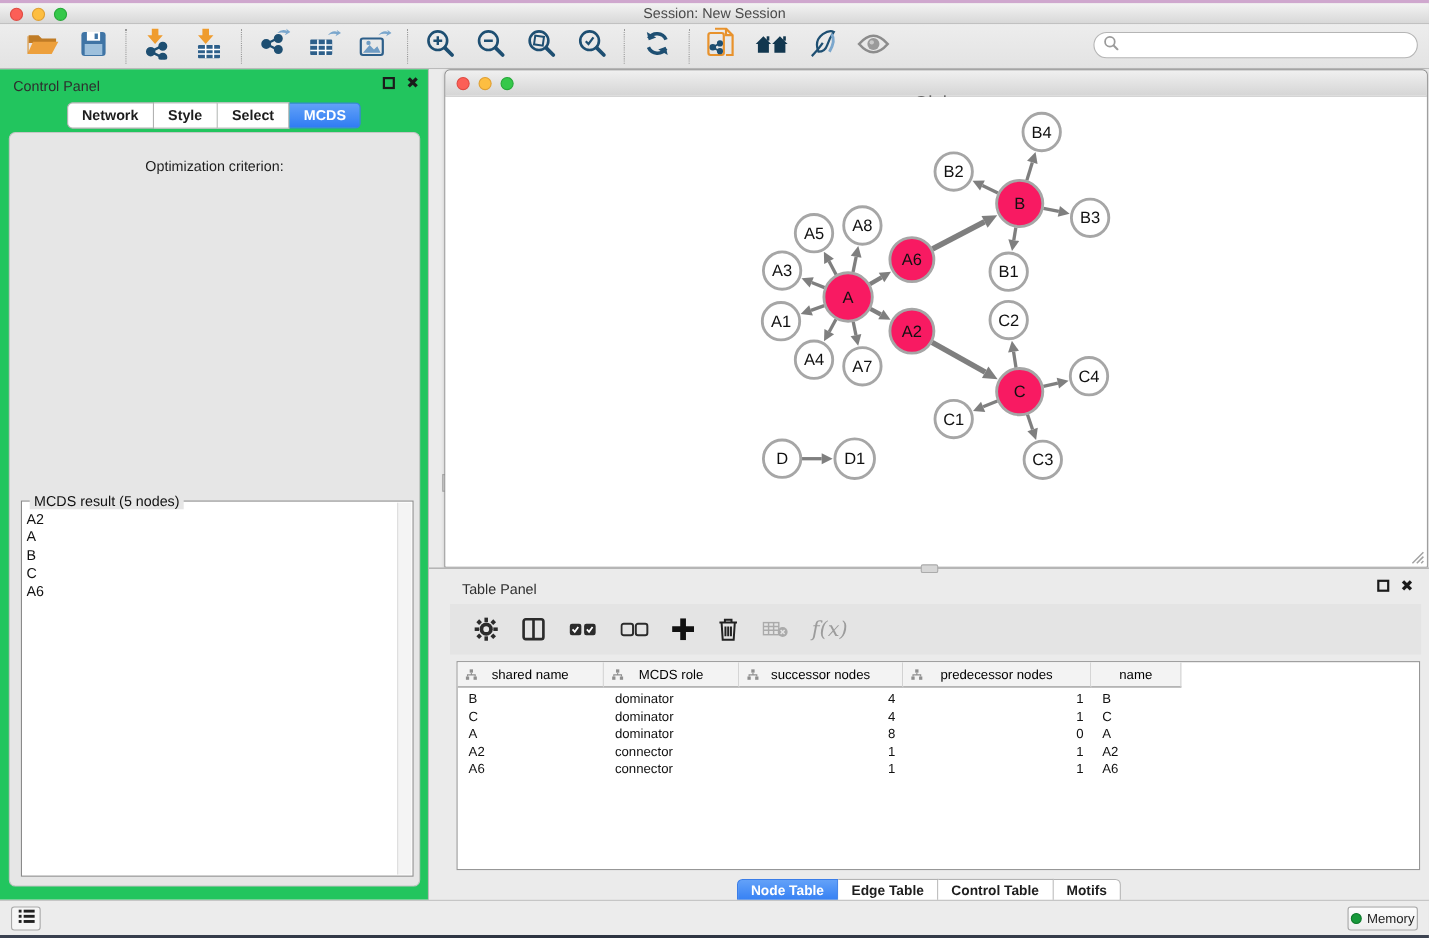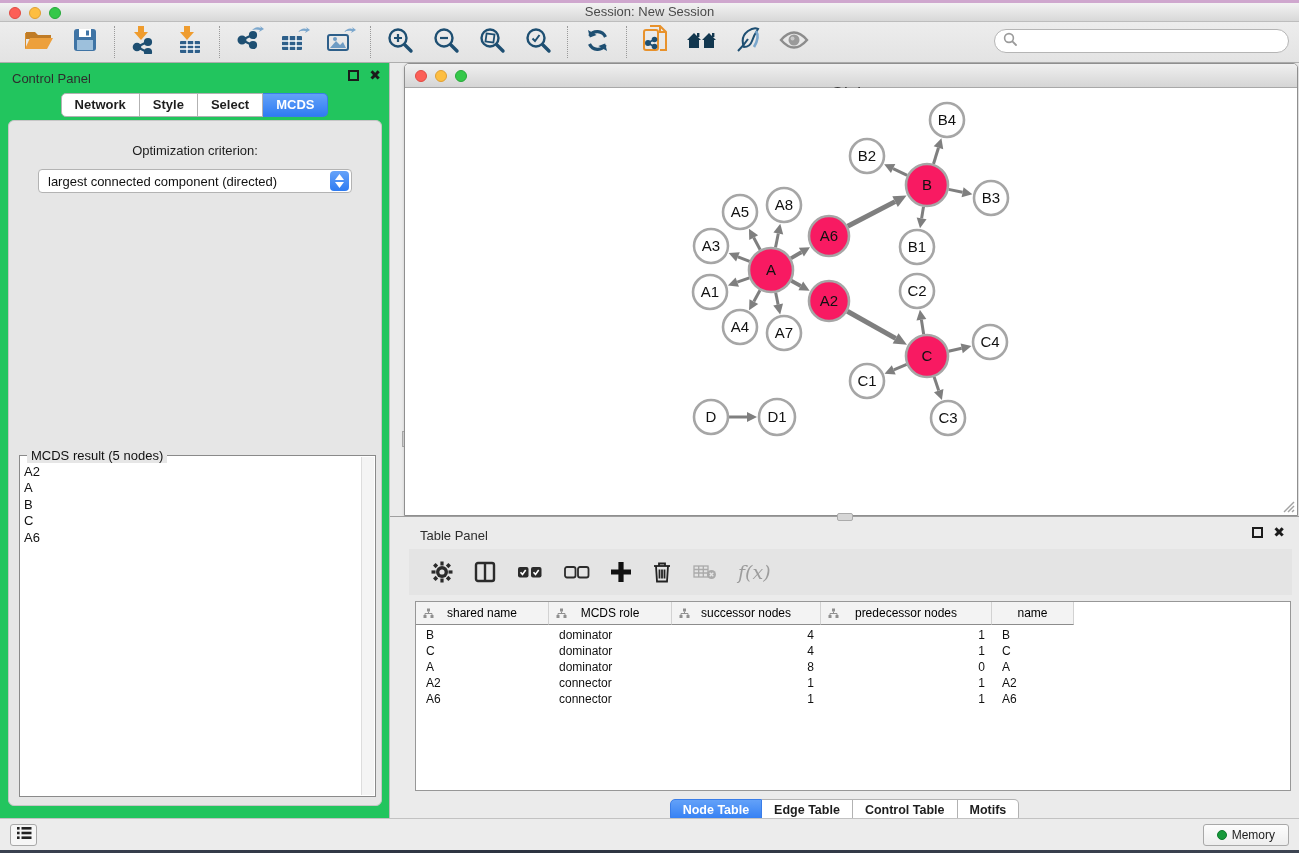--- a/index.html
+++ b/index.html
@@ -105,21 +105,21 @@
   .t-cell.ar { padding-right:7px; text-align:right; }
   .t-body { padding-top:3px; }
   .tp-tabs { position:absolute; left:0; right:0; top:277px; display:flex; justify-content:center; }
   .tp-tabs .seg { font-weight:600; font-size:12.5px; padding:3px 12px 4px; }
 
   
   .statusbar { position:absolute; left:0; top:818px; width:100%; height:32px; background:#ececec; border-top:1px solid #c2c2c2; }
   .menu-btn { position:absolute; left:10px; top:5px; width:27px; height:22px; background:#f6f6f6;
     border:1px solid #a8a8a8; border-radius:3px; display:flex; align-items:center; justify-content:center; }
   .memory-btn { position:absolute; right:10px; top:5px; height:22px; background:linear-gradient(#fdfdfd,#ededed);
-    border:1px solid #a8a8a8; border-radius:3px; display:flex; align-items:center; gap:5px; padding:0 13px; }
+    border:1px solid #a8a8a8; border-radius:3px; display:flex; align-items:center; gap:5px; padding:0 2px; }
   .mem-dot { width:10px; height:10px; border-radius:50%; background:#17993b; border:1px solid #0e7a2c; }
   .memory-btn span { font-size:12px; color:#1d1d1d; }
 </style>
 </head>
 <body>
 
 <div class="screen">
   <div class="desktop-top"></div>
 
   <div class="titlebar">
@@ -309,31 +309,20 @@
         </div>
       </div>
       <div class="seg-tabs">
           <div class="seg">Network</div>
           <div class="seg">Style</div>
           <div class="seg">Select</div>
           <div class="seg active">MCDS</div>
         </div>
       <div class="cp-box">
         <div class="opt-label">Optimization criterion:</div>
-        <div class="select">
-          <span class="sel-text">largest connected component (directed)</span>
-          <span class="stepper">
-            <svg width="9" height="6" viewBox="0 0 9 6">
-                <path d="M4.5 0 L9 6 H0z" fill="#fff"></path>
-              </svg>
-            <svg width="9" height="6" viewBox="0 0 9 6">
-                <path d="M4.5 6 L0 0 H9z" fill="#fff"></path>
-              </svg>
-          </span>
-        </div>
         <div class="result-box">
           <div class="result-legend">MCDS result (5 nodes)</div>
           <div class="result-list">
               <div>A2</div>
               <div>A</div>
               <div>B</div>
               <div>C</div>
               <div>A6</div>
             </div>
           <div class="result-scroll"></div>

